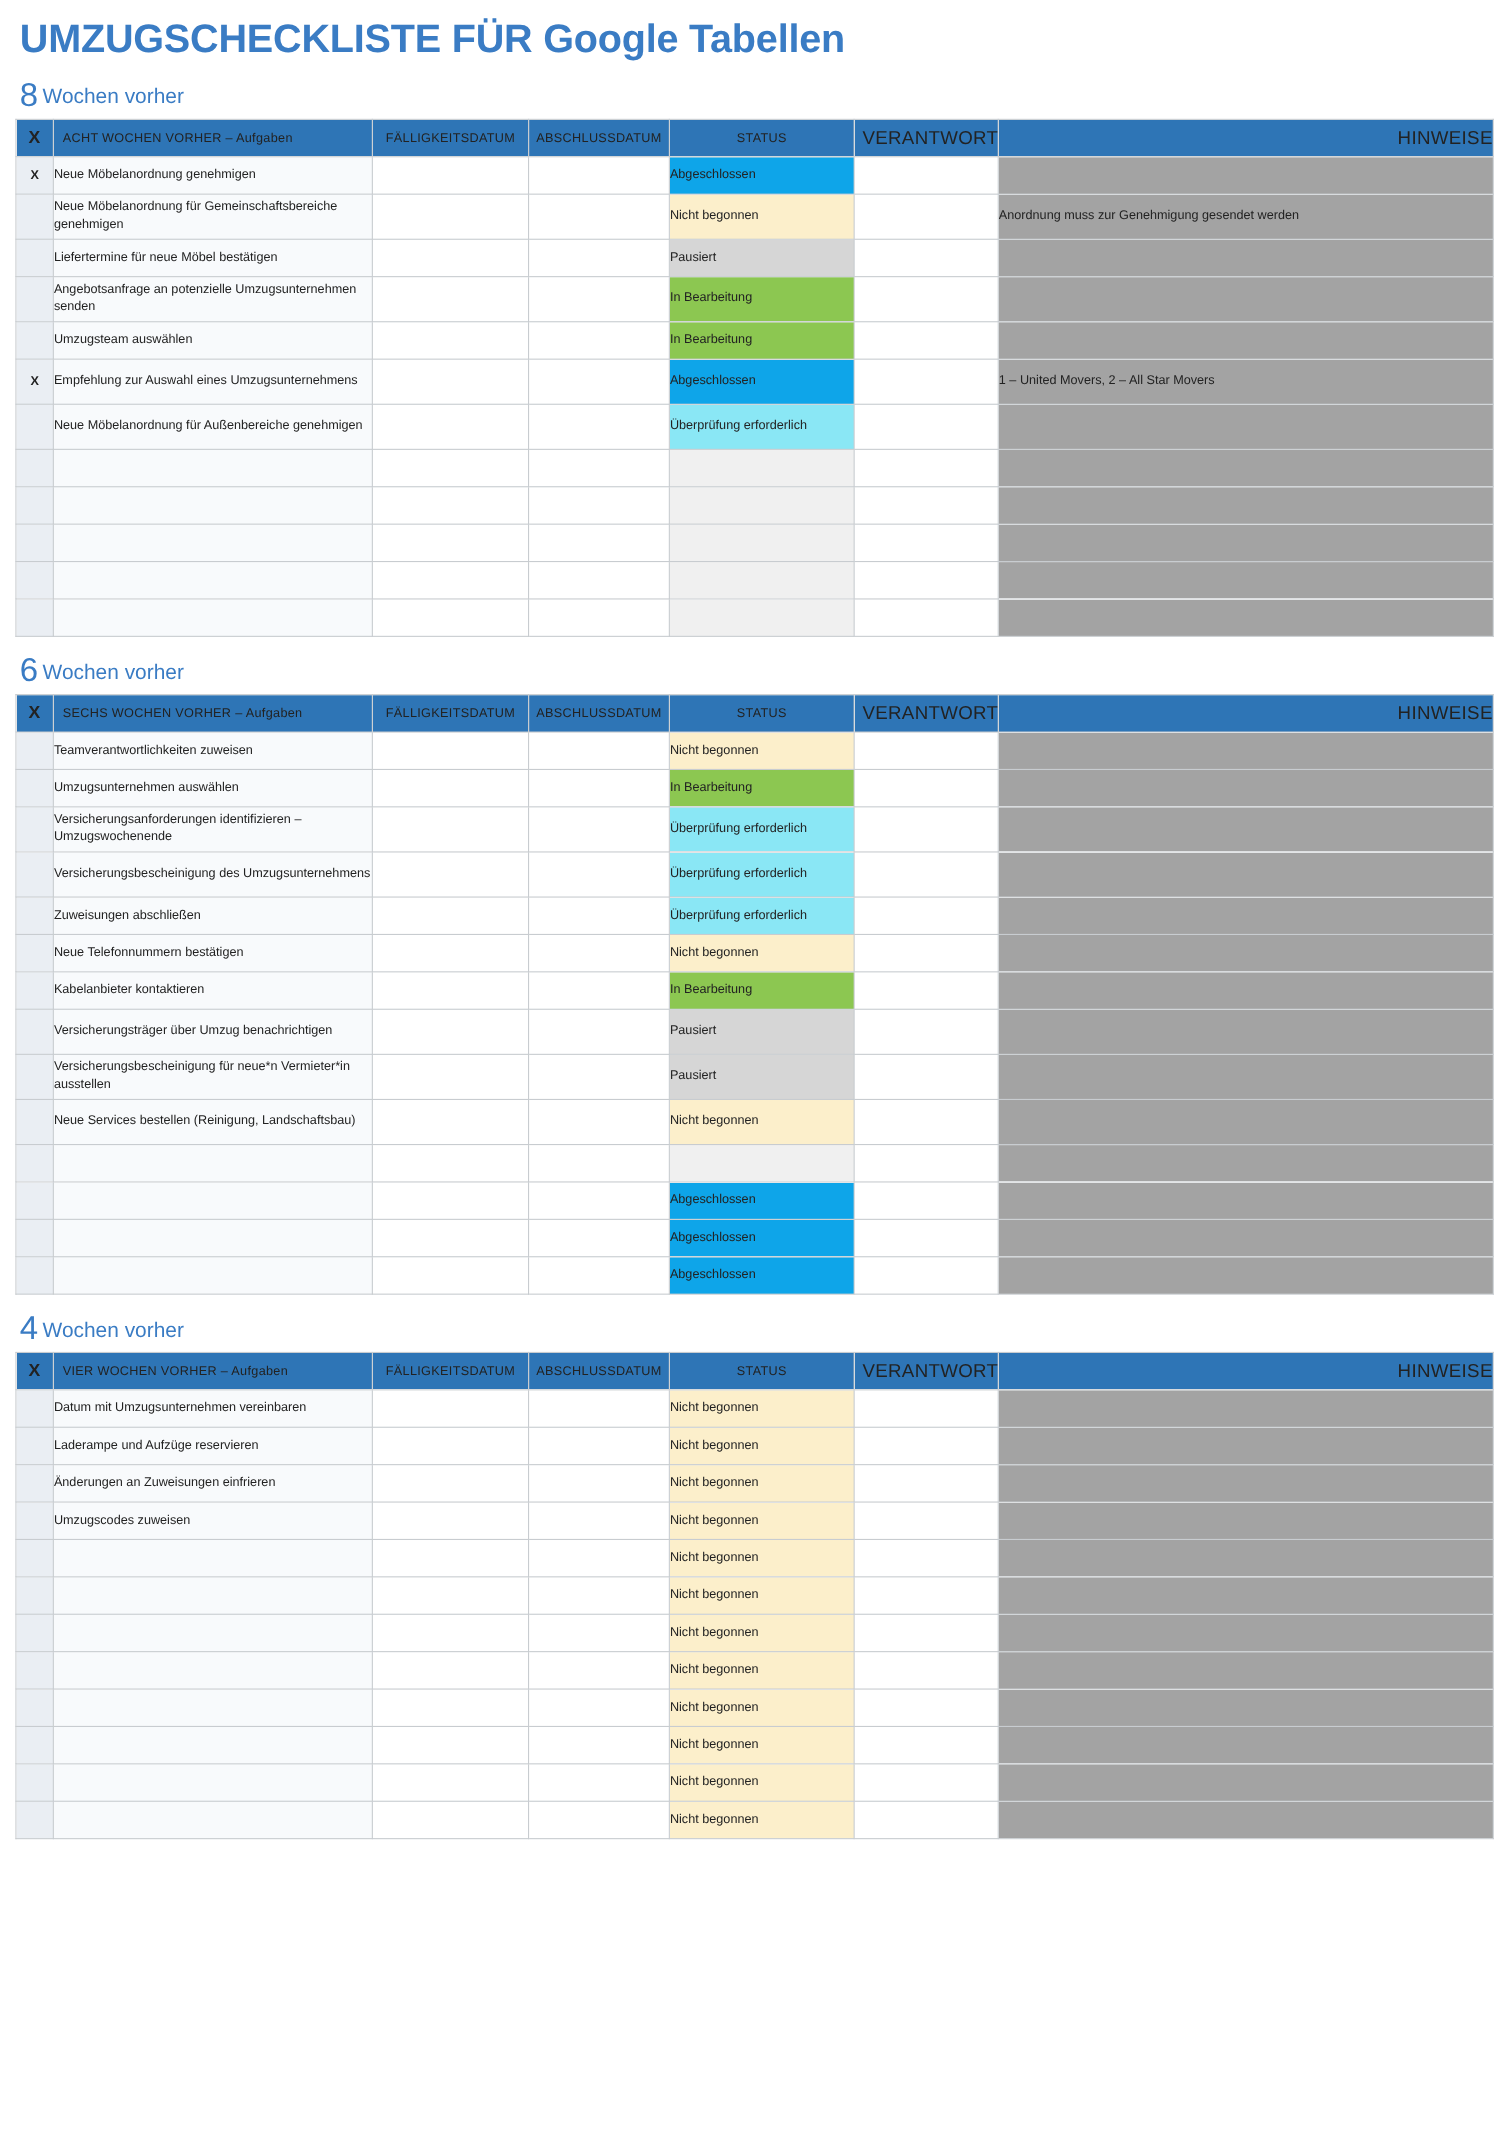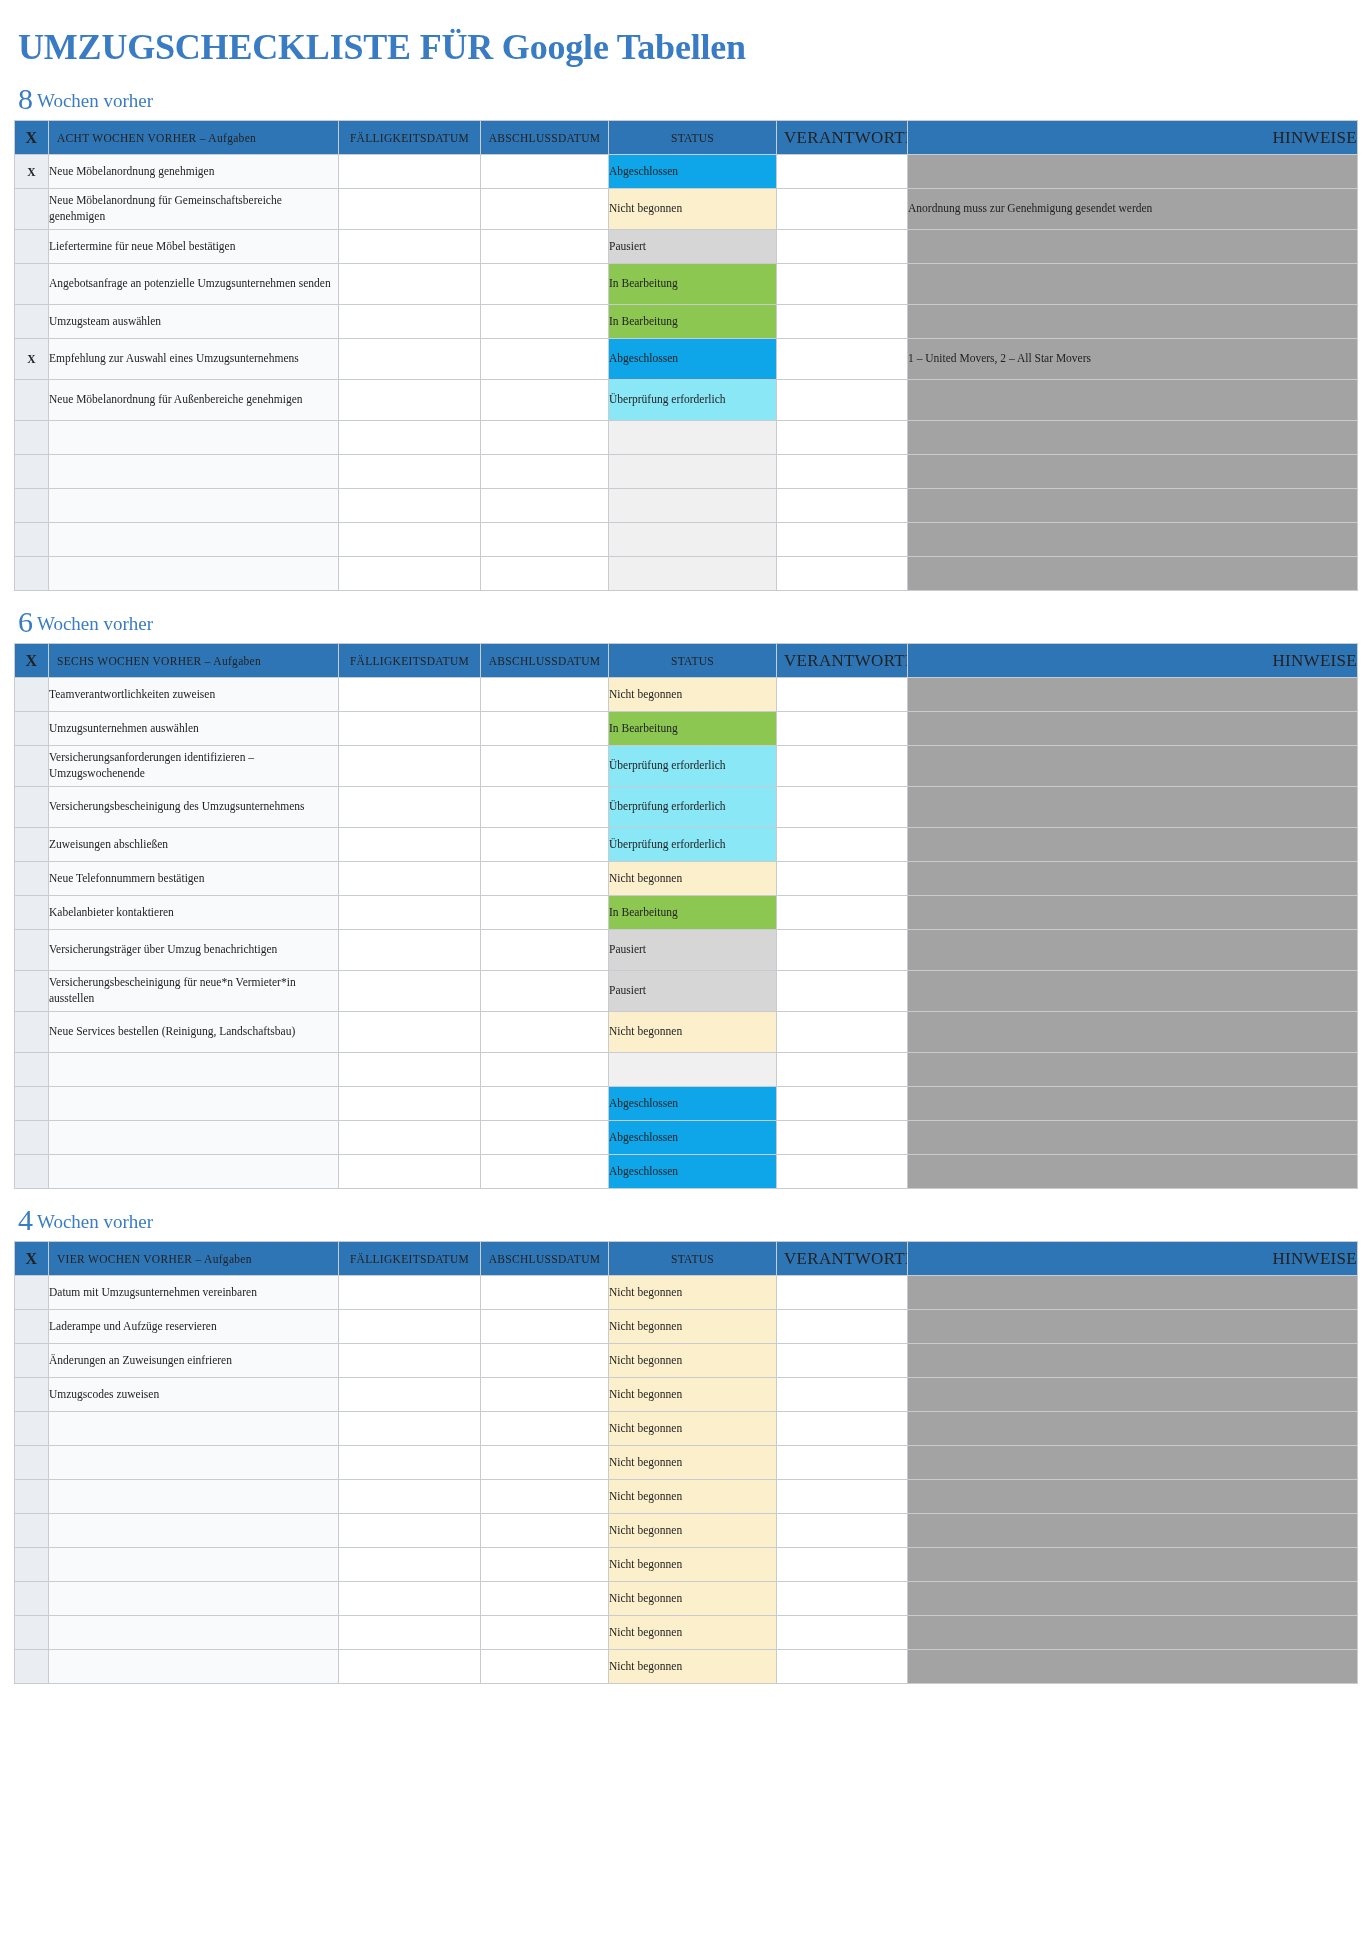--- a/index.html
+++ b/index.html
@@ -11,22 +11,21 @@
     width: 1364px;
     height: 1948px;
     font-family: "Liberation Sans", sans-serif;
     overflow: hidden;
   }
   .page {
     position: relative;
     width: 1180px;
     height: 1948px;
     box-sizing: border-box;
-    padding: 12px 10px 0 12px;
-    font-family: Liberation Serif, serif;
+    padding: 0 10px 0 12px;
   }
 
   
   .doc-title {
     font-size: 36px;
     font-weight: bold;
     color: #3A7CC4;
     letter-spacing: -0.2px;
     padding-top: 14px;
     padding-left: 6px;

